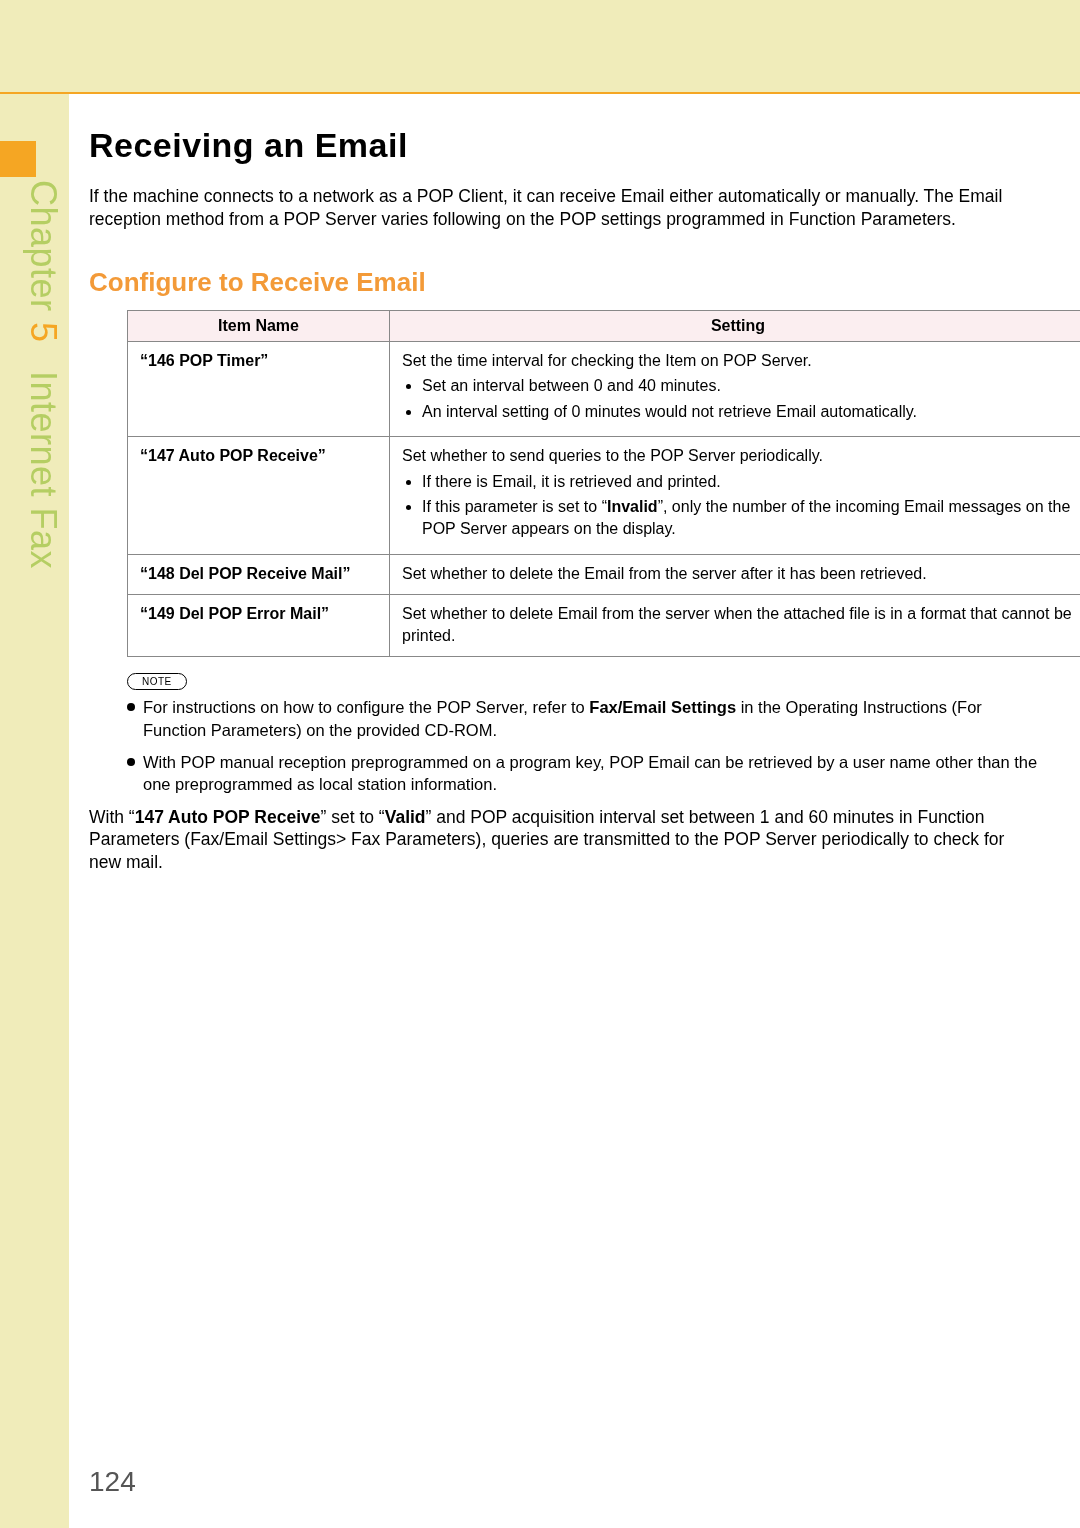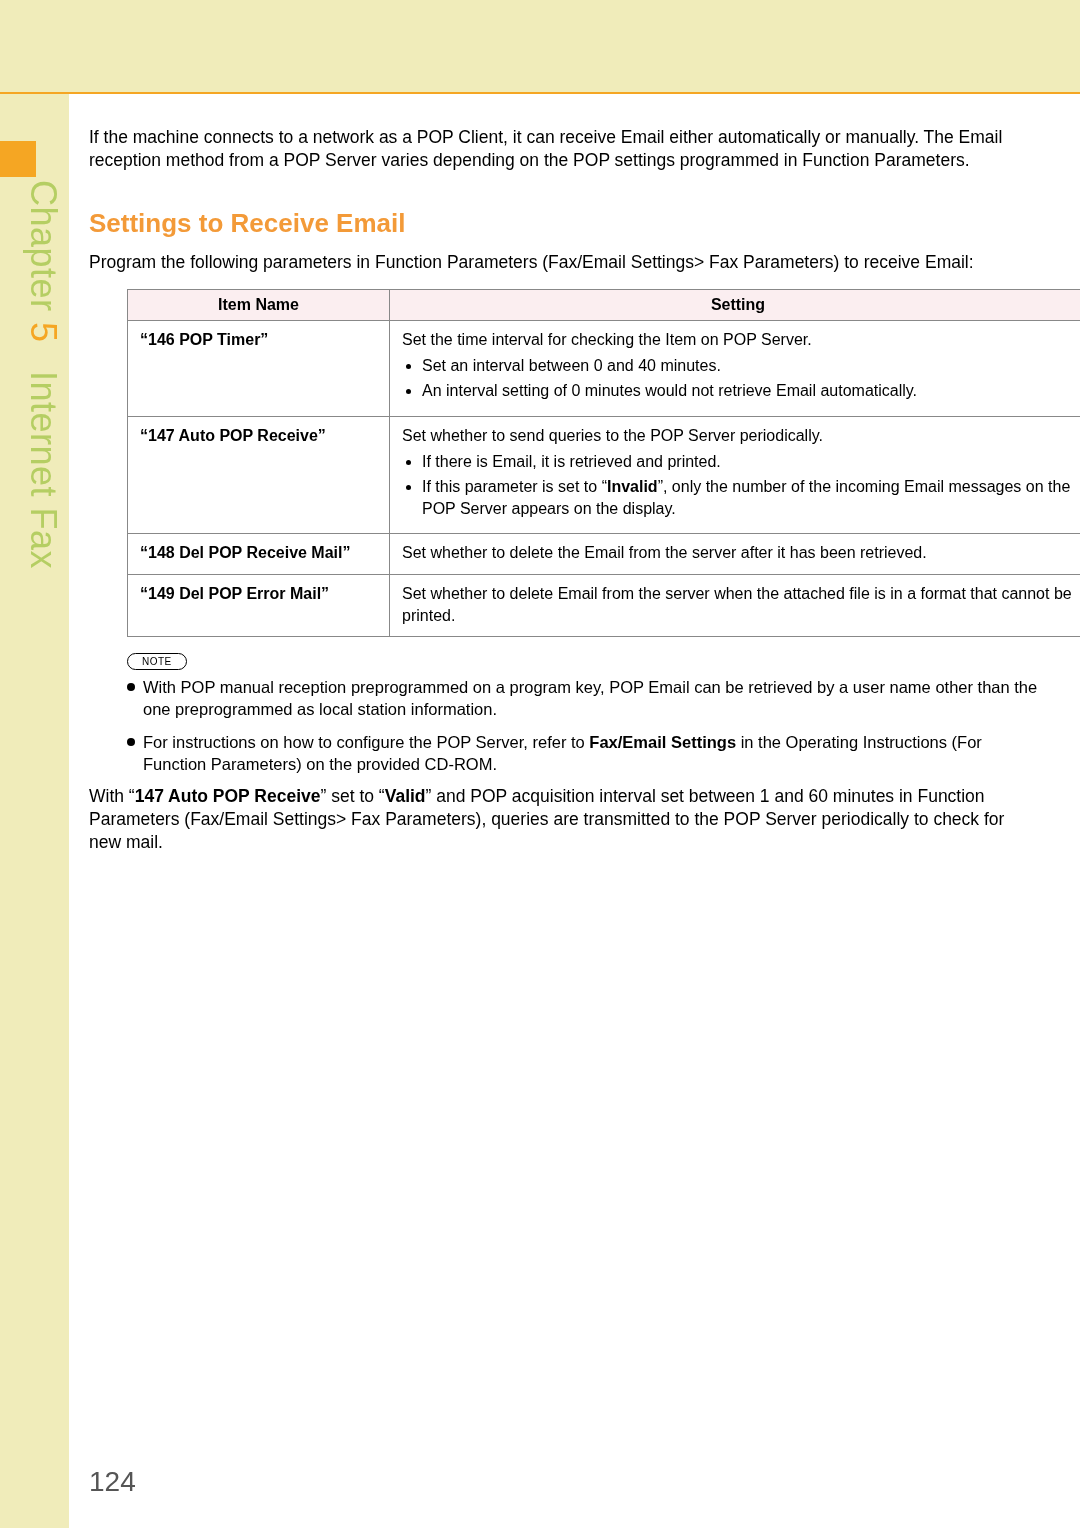--- a/index.html
+++ b/index.html
@@ -64,24 +64,24 @@
 <div class="orange-rule"></div>
 <div class="orange-tab"></div>
 
 <div class="chapter-label">
   <span>Chapter</span>
   <span class="num">5</span>
   <span class="title">Internet Fax</span>
 </div>
 
 <div class="content">
-  <p class="body">If the machine connects to a network as a POP Client, it can receive Email either automatically or manually. The Email reception method from a POP Server varies depending on the POP settings programmed in Function Parameters.</p>
+  <h1>Receiving an Email</h1>
+  <p class="body">If the machine connects to a network as a POP Client, it can receive Email either automatically or manually. The Email reception method from a POP Server varies following on the POP settings programmed in Function Parameters.</p>
 
-  <h2>Settings to Receive Email</h2>
-  <p class="body">Program the following parameters in Function Parameters (Fax/Email Settings&gt; Fax Parameters) to receive Email:</p>
+  <h2>Configure to Receive Email</h2>
 
   <table class="params">
     <thead>
       <tr>
         <th>Item Name</th>
         <th>Setting</th>
       </tr>
     </thead>
     <tbody id="tbody">
         <tr>
@@ -114,22 +114,22 @@
           <td>“149 Del POP Error Mail”</td>
           <td>
             <div>Set whether to delete Email from the server when the attached file is in a format that cannot be printed.</div>
           </td>
         </tr>
       </tbody>
   </table>
 
   <div class="note-pill">NOTE</div>
   <ul class="notes" id="notes-list">
+      <li><span>For instructions on how to configure the POP Server, refer to </span><span class="bold-inline">Fax/Email Settings</span><span> in the Operating Instructions (For Function Parameters) on the provided CD-ROM.</span></li>
       <li><span>With POP manual reception preprogrammed on a program key, POP Email can be retrieved by a user name other than the one preprogrammed as local station information.</span></li>
-      <li><span>For instructions on how to configure the POP Server, refer to </span><span class="bold-inline">Fax/Email Settings</span><span> in the Operating Instructions (For Function Parameters) on the provided CD-ROM.</span></li>
     </ul>
 
   <p class="body">
     <span>With “</span><span class="bold-inline">147 Auto POP Receive</span><span>” set to “</span><span class="bold-inline">Valid</span><span>” and POP acquisition interval set between 1 and 60 minutes in Function Parameters (Fax/Email Settings&gt; Fax Parameters), queries are transmitted to the POP Server periodically to check for new mail.</span>
   </p>
 </div>
 
 <div class="page-num">124</div>
 
 </body></html>

